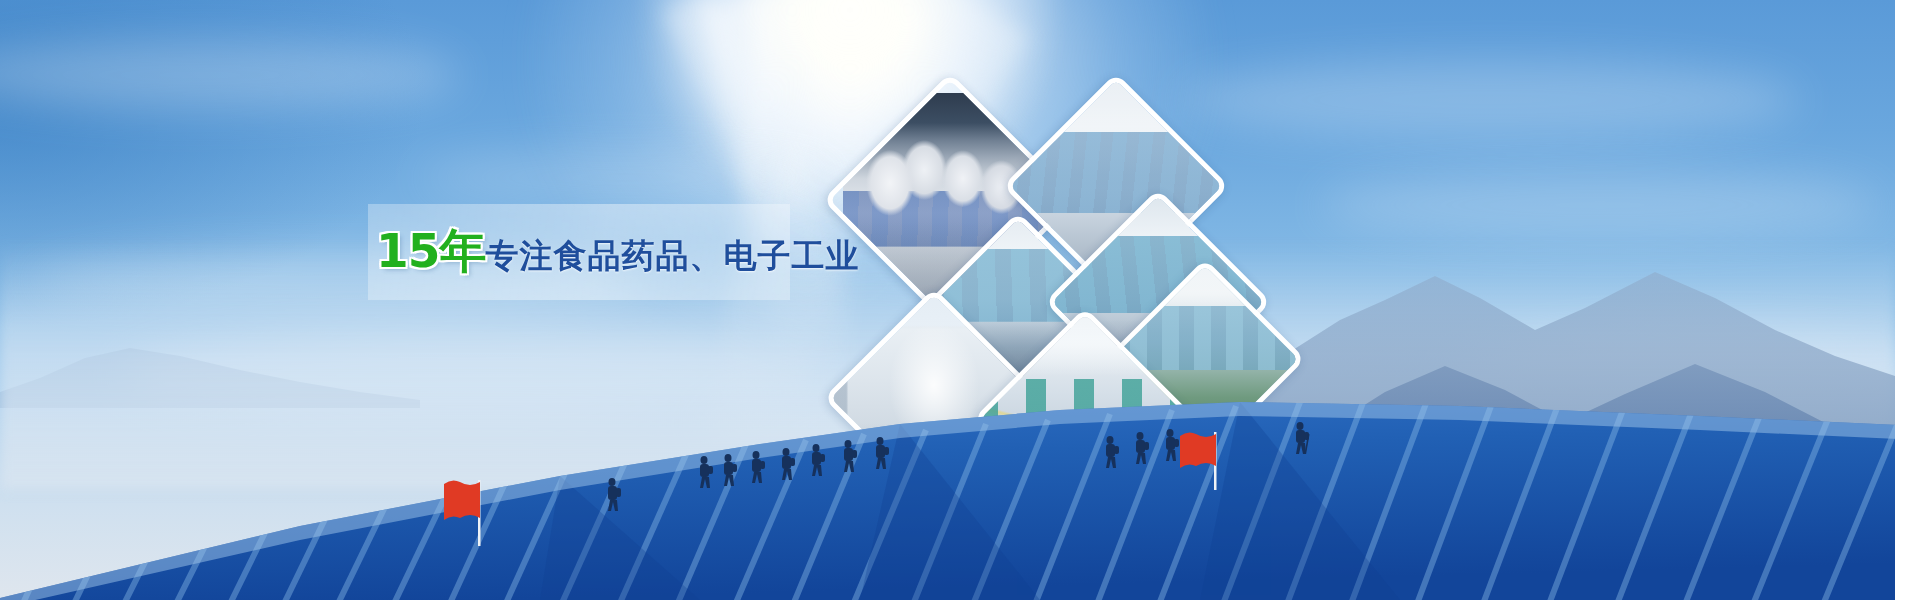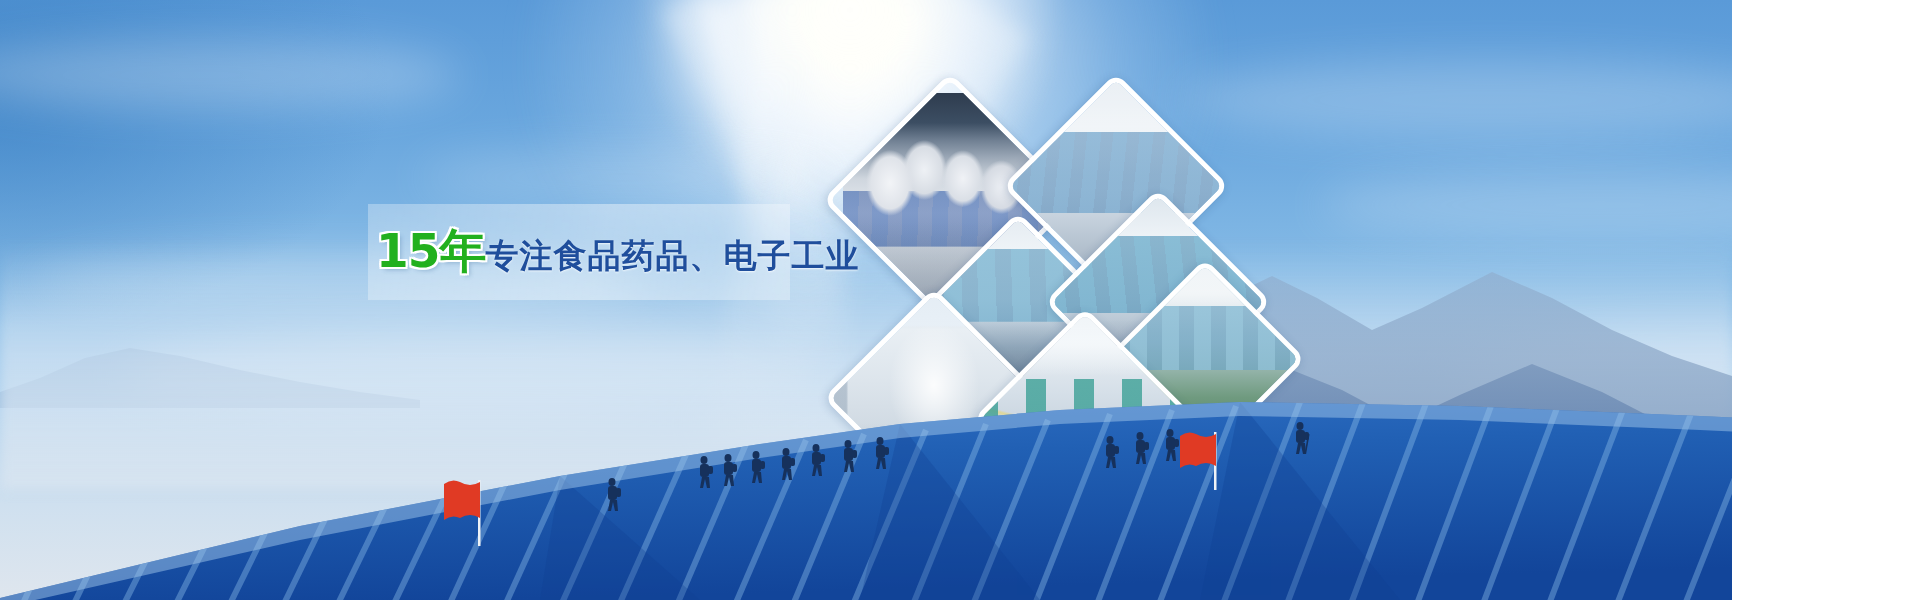--- a/index.html
+++ b/index.html
@@ -1,19 +1,19 @@
 <!DOCTYPE html>
 <html><head>
 <meta charset="utf-8">
 <style>
   html,body{margin:0;padding:0;background:#fff;}
   body{font-family:"DejaVu Sans","Liberation Sans",sans-serif;}
 
   #banner{
-    position:relative;width:1732px;height:600px;overflow:hidden;
+    position:relative;width:1895px;height:600px;overflow:hidden;
     background:#5b9bd5;
   }
 
   
   .sky{
     position:absolute;inset:0;
     background:
       linear-gradient(180deg,#5a9ad8 0%,#6aa7de 22%,#86bbe6 46%,#abd0ee 66%,#cfe0ef 84%,#dfe6ee 100%);
   }
   .sky-left-deep{

